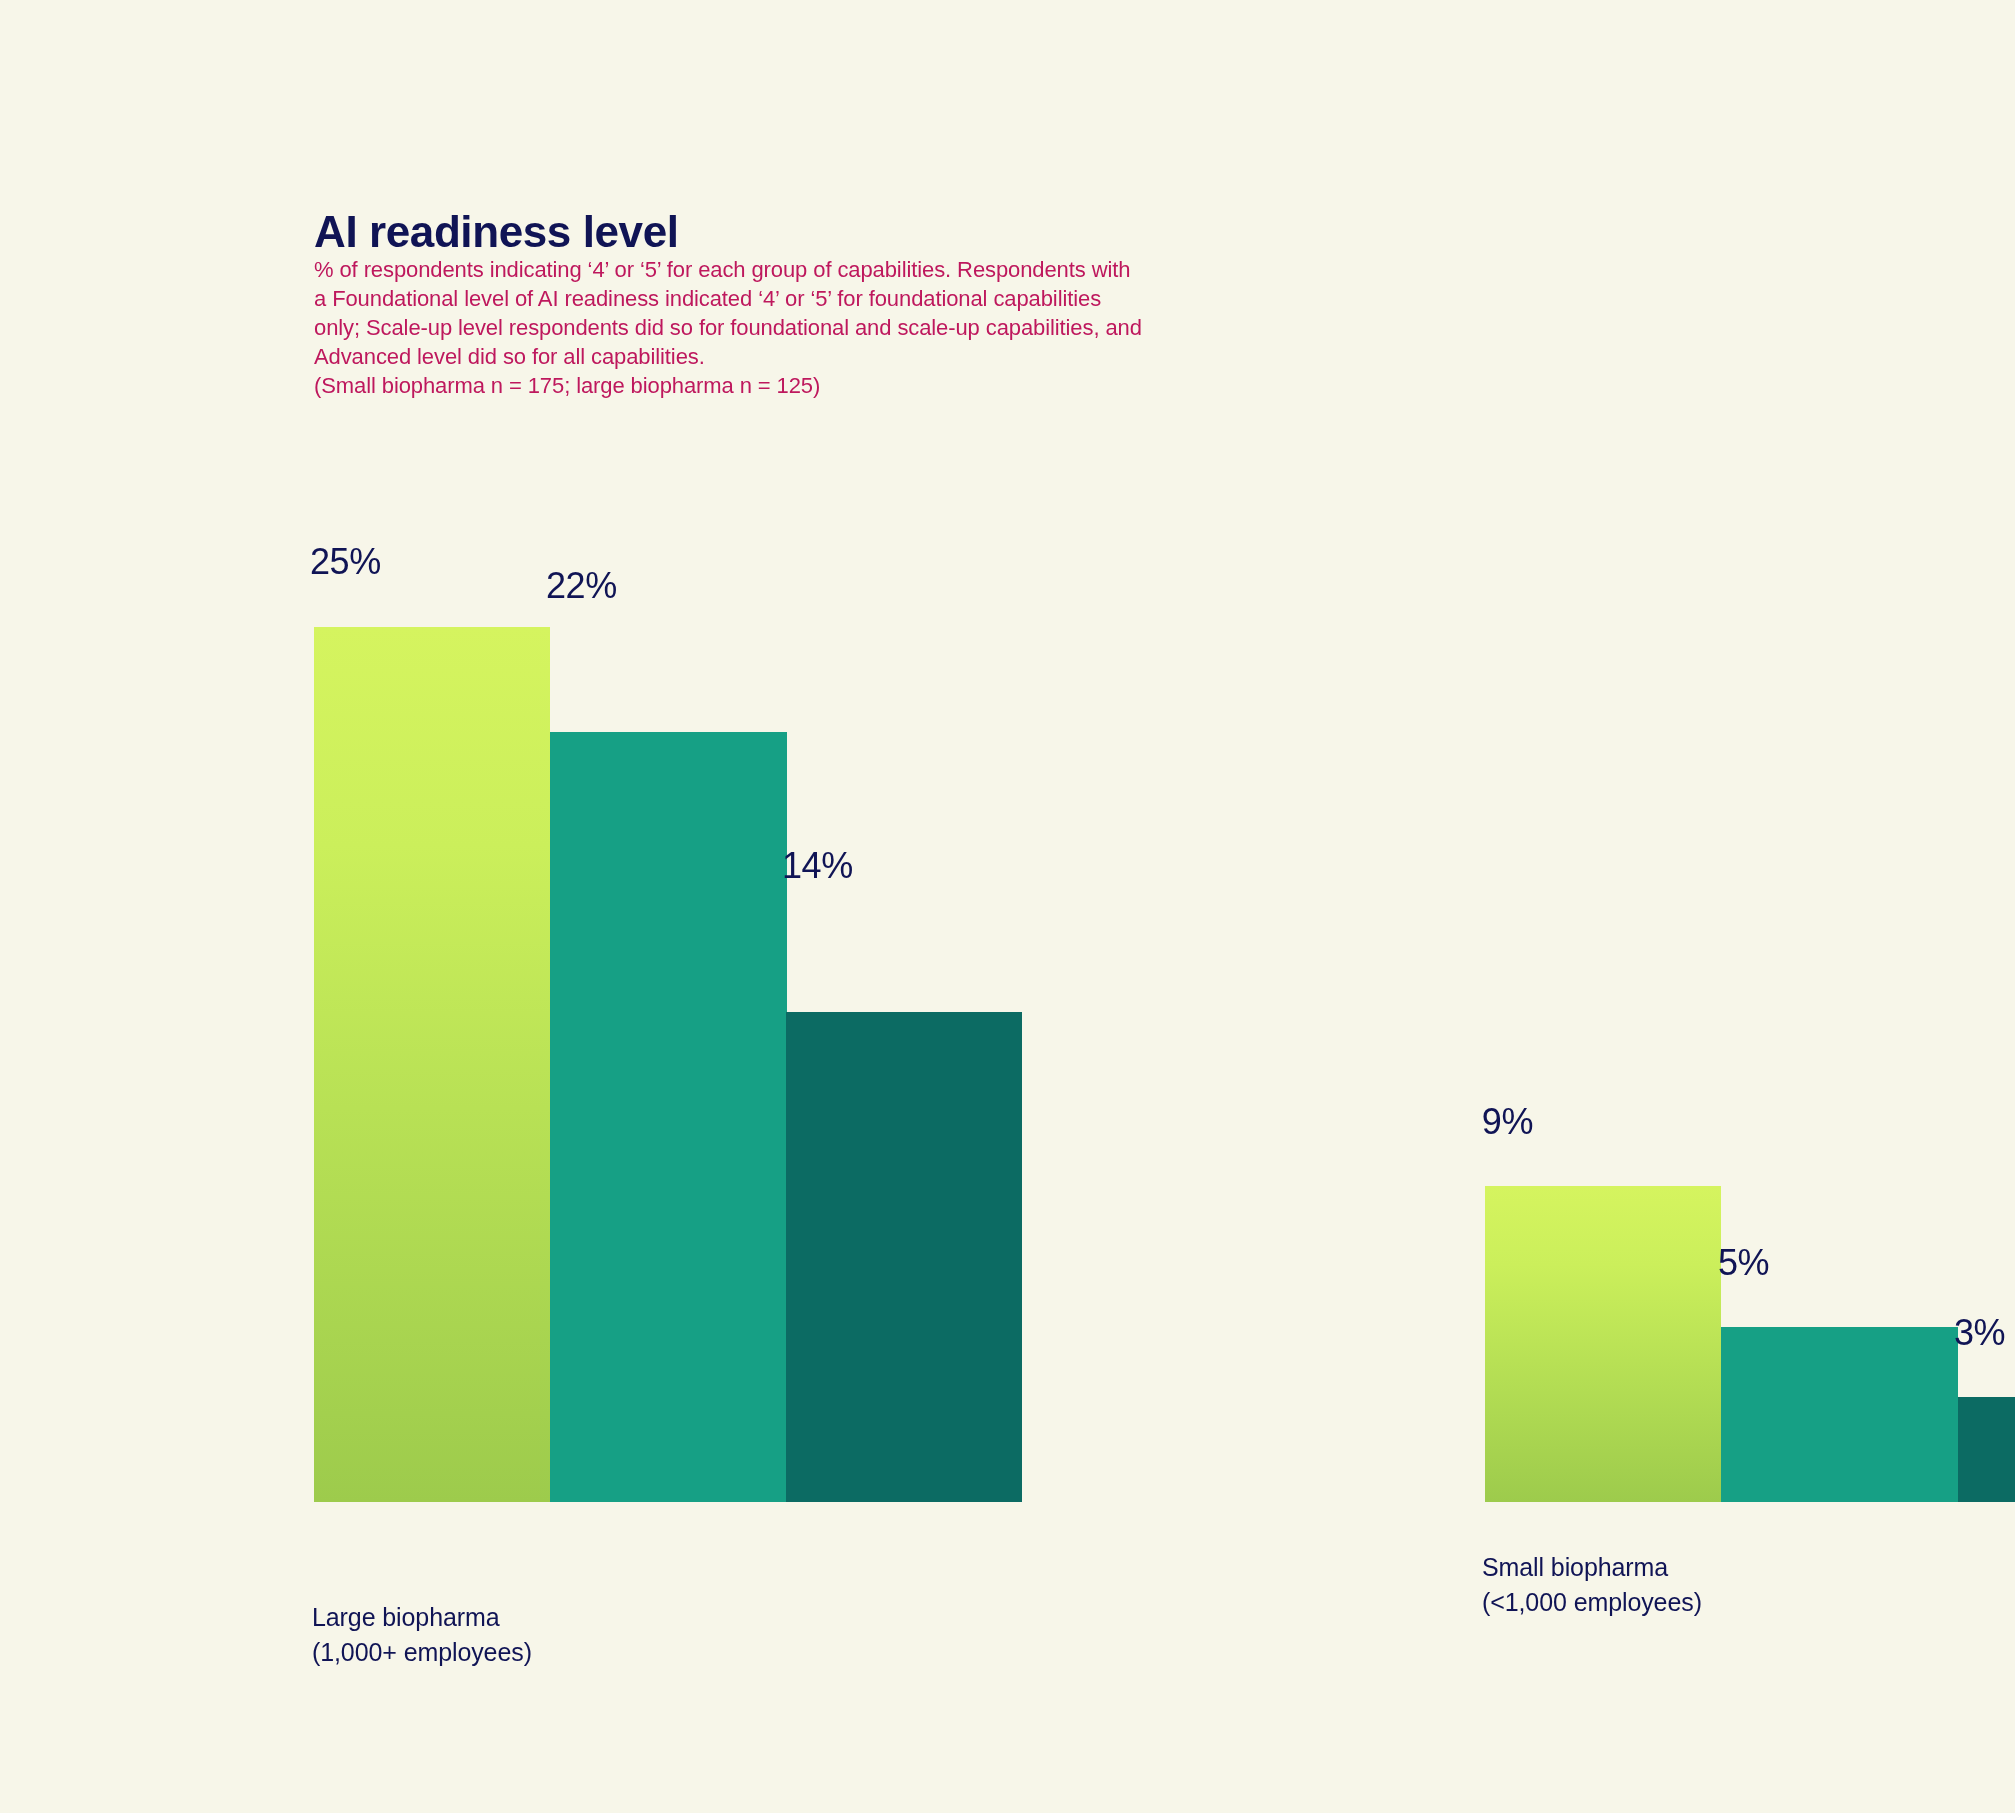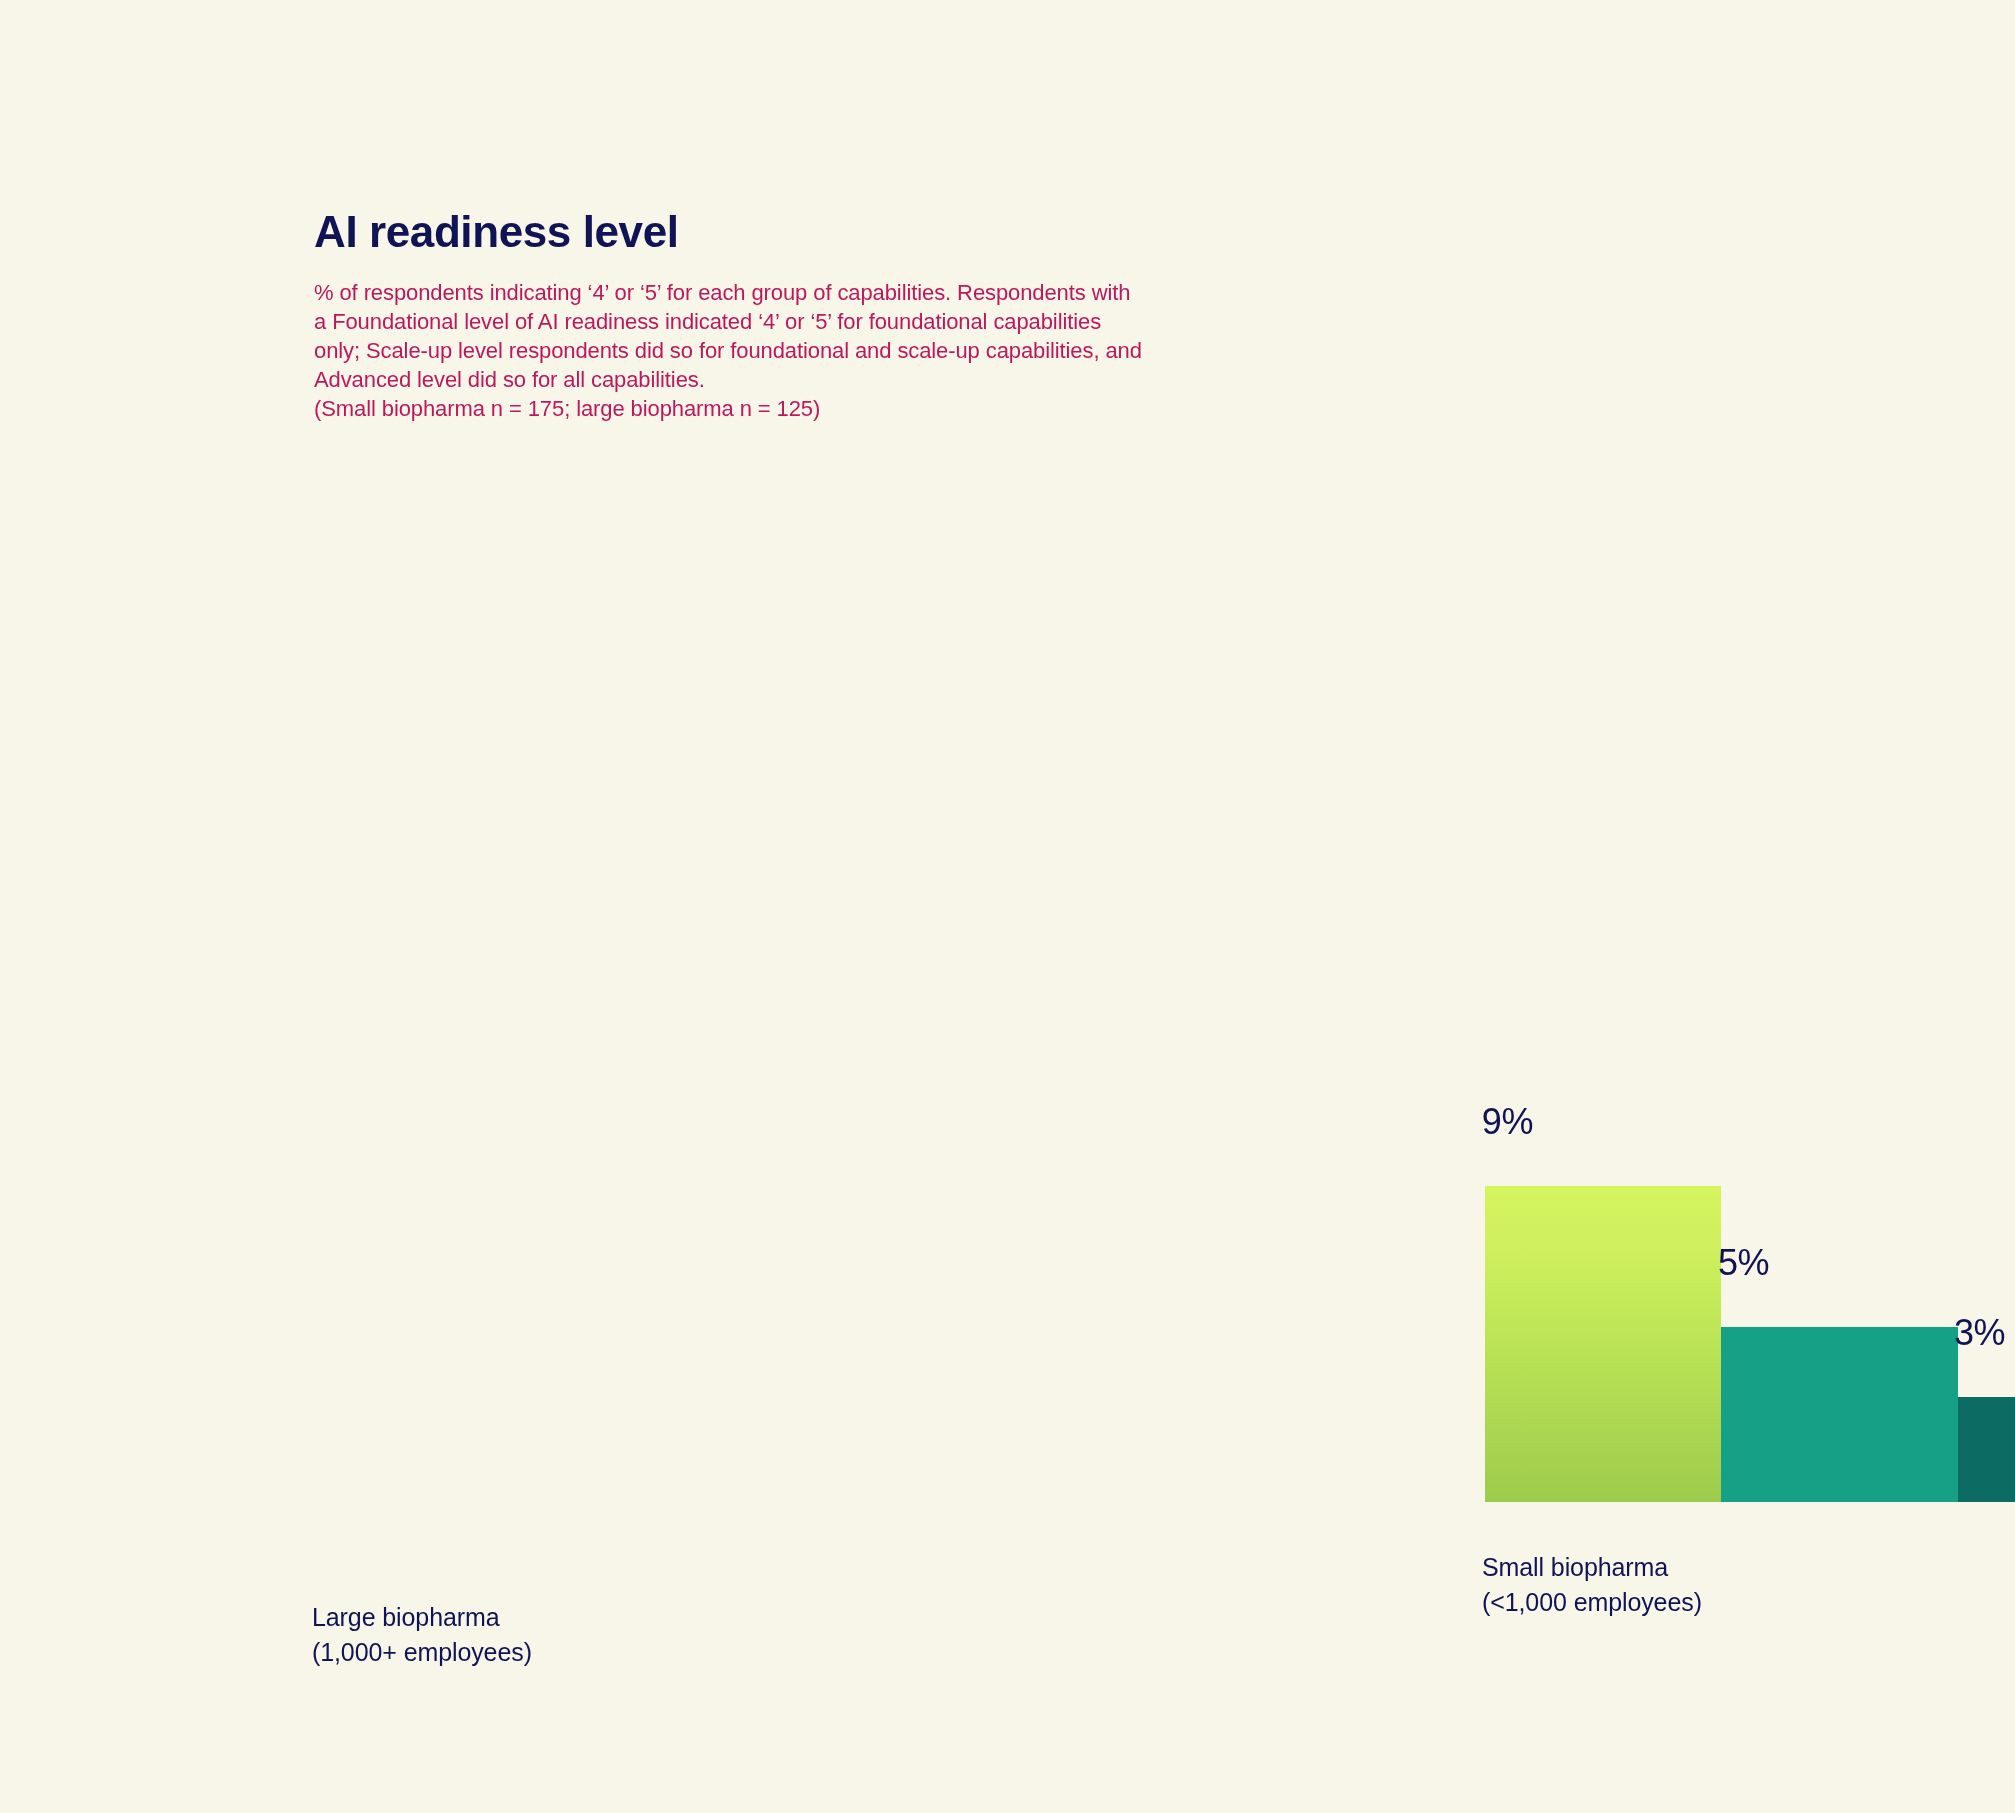--- a/index.html
+++ b/index.html
@@ -10,21 +10,21 @@
     color:#101455;
     position:relative;
     overflow:hidden;
   }
   .stage{position:absolute;left:0;top:0;width:3224px;height:1814px;}
 
   
   #header{position:absolute;left:314px;top:210px;width:1008px;}
   #chart-title{
     font-size:44px;font-weight:700;letter-spacing:-0.4px;
-    line-height:1.0;margin:0 0 24px 0;color:#101455;
+    line-height:1.0;margin:0 0 1px 0;color:#101455;
   }
   #chart-subtitle{
     font-size:22px;line-height:1.32;margin:0;color:#be185d;font-weight:400;
     white-space:pre-line;letter-spacing:-0.1px;
   }
 
   
   #plot{position:absolute;left:0;top:0;width:3224px;height:1814px;}
   .bar-group{position:absolute;}
   .bar{position:absolute;bottom:0;}
@@ -45,20 +45,31 @@
     <h1 id="chart-title">AI readiness level</h1>
     <p id="chart-subtitle">% of respondents indicating ‘4’ or ‘5’ for each group of capabilities. Respondents with
 a Foundational level of AI readiness indicated ‘4’ or ‘5’ for foundational capabilities
 only; Scale-up level respondents did so for foundational and scale-up capabilities, and
 Advanced level did so for all capabilities.
 (Small biopharma n = 175; large biopharma n = 125)</p>
   </div>
 
   <div id="plot">
 
+    <div class="bar-group" style="left:314px;top:605px;width:721px;height:897px;">
+
+      <div class="bar" style="left:0px;width:236px;height:875px;
+                  background:linear-gradient(180deg,#d5f45f 0%,#cbef5b 25%,#b8e155 55%,#9dcb4c 100%);"></div>
+      <div class="bar" style="left:236px;width:237px;height:770px;background:#16a085;"></div>
+      <div class="bar" style="left:472px;width:236px;height:490px;background:#0c6b63;"></div>
+
+      <div class="bar-label" style="left:-4px;top:-64px;">25%</div>
+      <div class="bar-label" style="left:232px;top:-40px;">22%</div>
+      <div class="bar-label" style="left:468px;top:240px;">14%</div>
+    </div>
 
     <div class="group-caption" style="left:312px;top:1600px;width:605px;">Large biopharma
 (1,000+ employees)</div>
 
     <div class="bar-group" style="left:1485px;top:1165px;width:721px;height:337px;">
 
       <div class="bar" style="left:0px;width:236px;height:316px;
                   background:linear-gradient(180deg,#d5f45f 0%,#cbef5b 25%,#b8e155 55%,#9dcb4c 100%);"></div>
       <div class="bar" style="left:236px;width:237px;height:175px;background:#16a085;"></div>
       <div class="bar" style="left:473px;width:236px;height:105px;background:#0c6b63;"></div>

